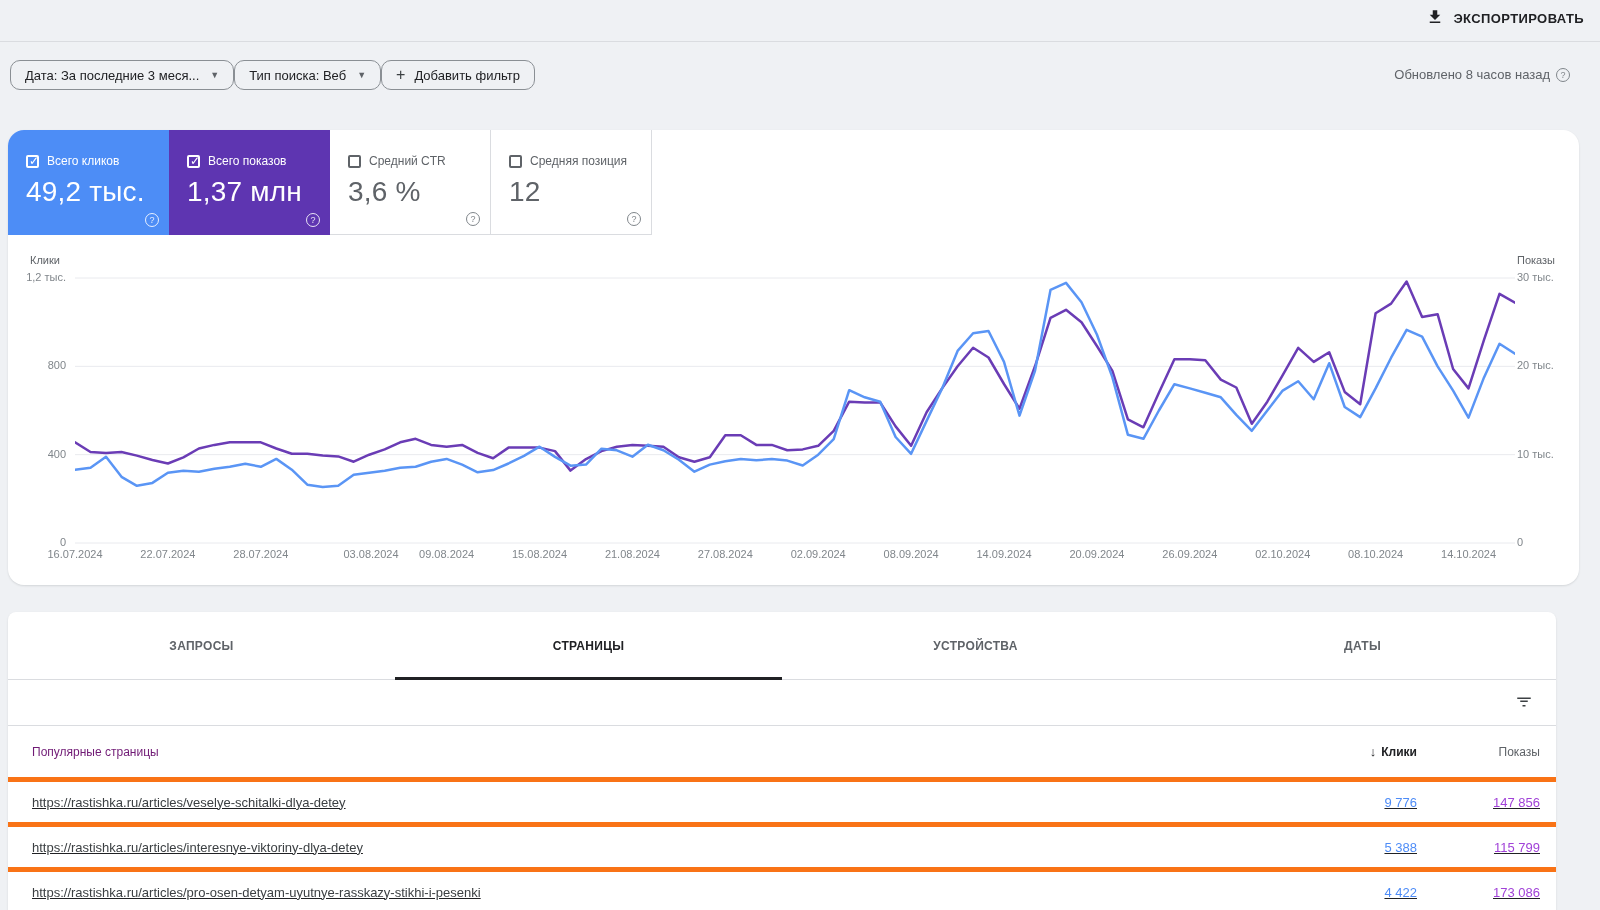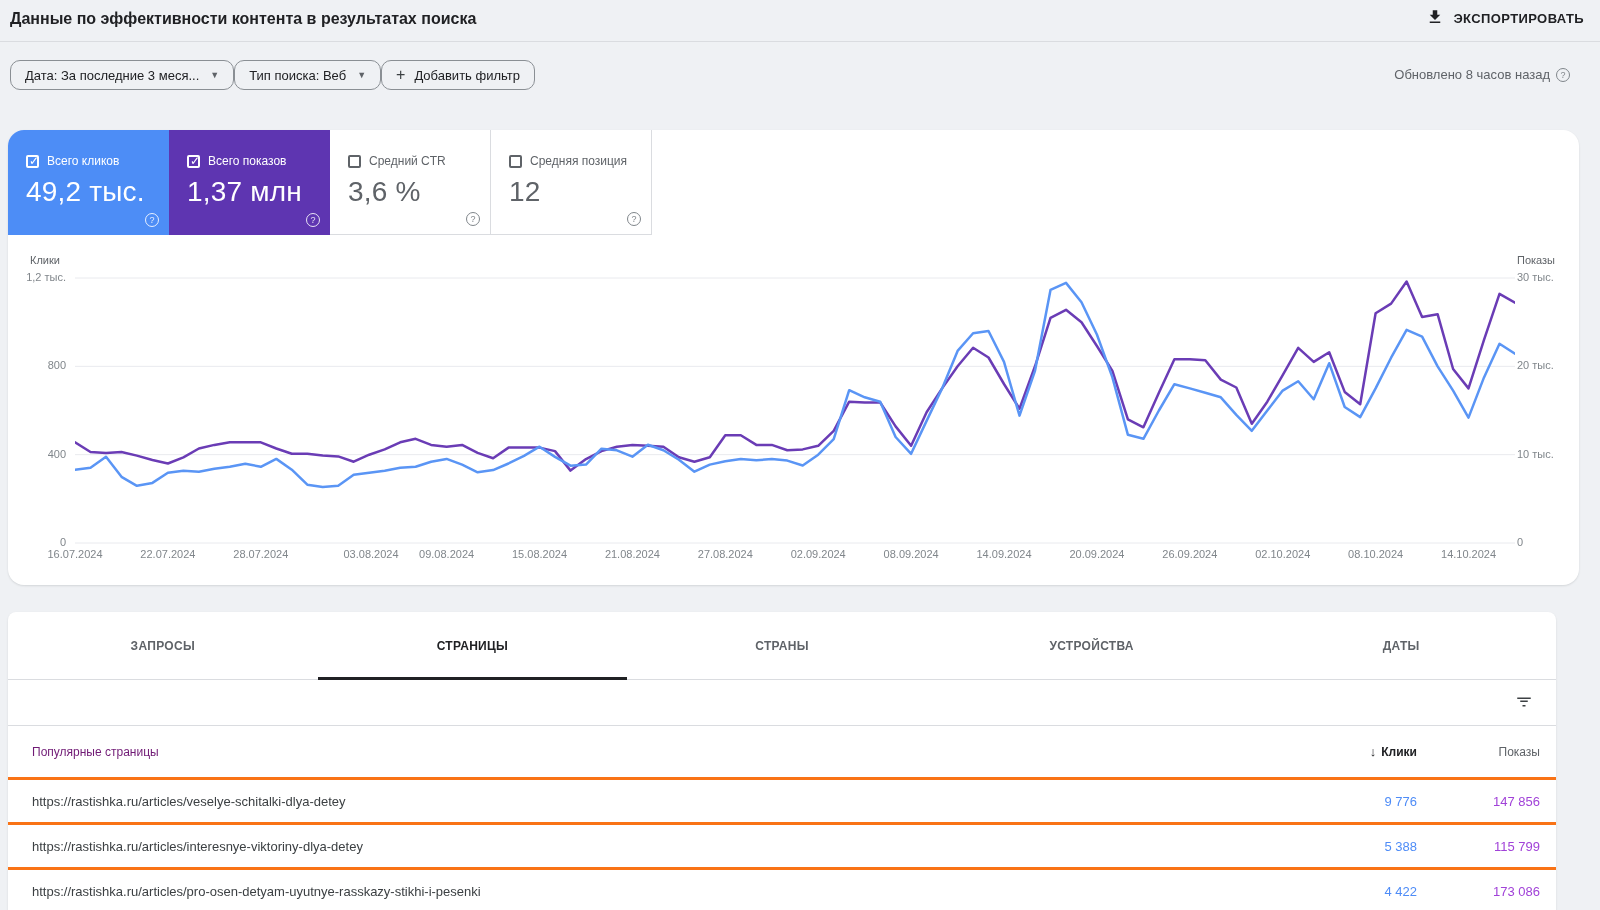--- a/index.html
+++ b/index.html
@@ -66,30 +66,29 @@
   .filter-icon-btn svg { width:18px; height:18px; fill:#3c4043; }
   .t-row { display:flex; align-items:center; padding:0 16px 0 24px; }
   .t-head { height:51px; }
   .t-head .c-url { font-size:12px; color:#701a75; }
   .c-url { flex:1; text-align:left; }
   .c-clicks { width:120px; text-align:right; }
   .c-imps { width:123px; text-align:right; }
   .t-head .c-clicks { font-size:12px; font-weight:700; color:#202124; cursor:pointer; }
   .t-head .c-imps { font-size:12px; color:#5f6368; cursor:pointer; }
   .sort-arrow { font-weight:400; color:#202124; margin-right:5px; font-size:13px; }
-  .data-row { height:45px; border-top:3px solid #f97316; cursor:pointer; }
+  .data-row { height:45px; border-top:5px solid #f97316; cursor:pointer;text-decoration:underline; }
   .data-row .c-url { font-size:13px; color:#3c4043; }
   .data-row .c-clicks { font-size:13px; color:#4e8cf7; }
   .data-row .c-imps { font-size:13px; color:#a142d8; }
 </style>
 </head>
 <body>
 
 <div class="top-header">
-  <div class="page-title">Данные по эффективности контента в результатах поиска</div>
   <button class="export-btn">
     <span>
       <svg viewBox="0 0 24 24">
           <path d="M19 9h-4V3H9v6H5l7 7 7-7zM5 18v2h14v-2H5z"></path>
         </svg>
     </span>
     <span>ЭКСПОРТИРОВАТЬ</span>
   </button>
 </div>
 
@@ -192,21 +191,20 @@
       <span style="left: 1207.74px;">02.10.2024</span>
       <span style="left: 1300.65px;">08.10.2024</span>
       <span style="left: 1393.55px;">14.10.2024</span>
     </div>
 </div>
 
 <div class="table-card">
   <div class="tabs">
     <div class="tab">ЗАПРОСЫ</div>
     <div class="tab active">СТРАНИЦЫ</div>
-    <div class="tab">СТРАНЫ</div>
     <div class="tab">УСТРОЙСТВА</div>
     <div class="tab">ДАТЫ</div>
   </div>
 
   <div class="tools-row">
     <button class="filter-icon-btn">
       <span>
         <svg viewBox="0 0 24 24">
             <path d="M3 5v2h18V5H3zm4 6h10V9H7v2zm3 6h4v-2h-4v2z" transform="translate(0,1)"></path>
           </svg>

